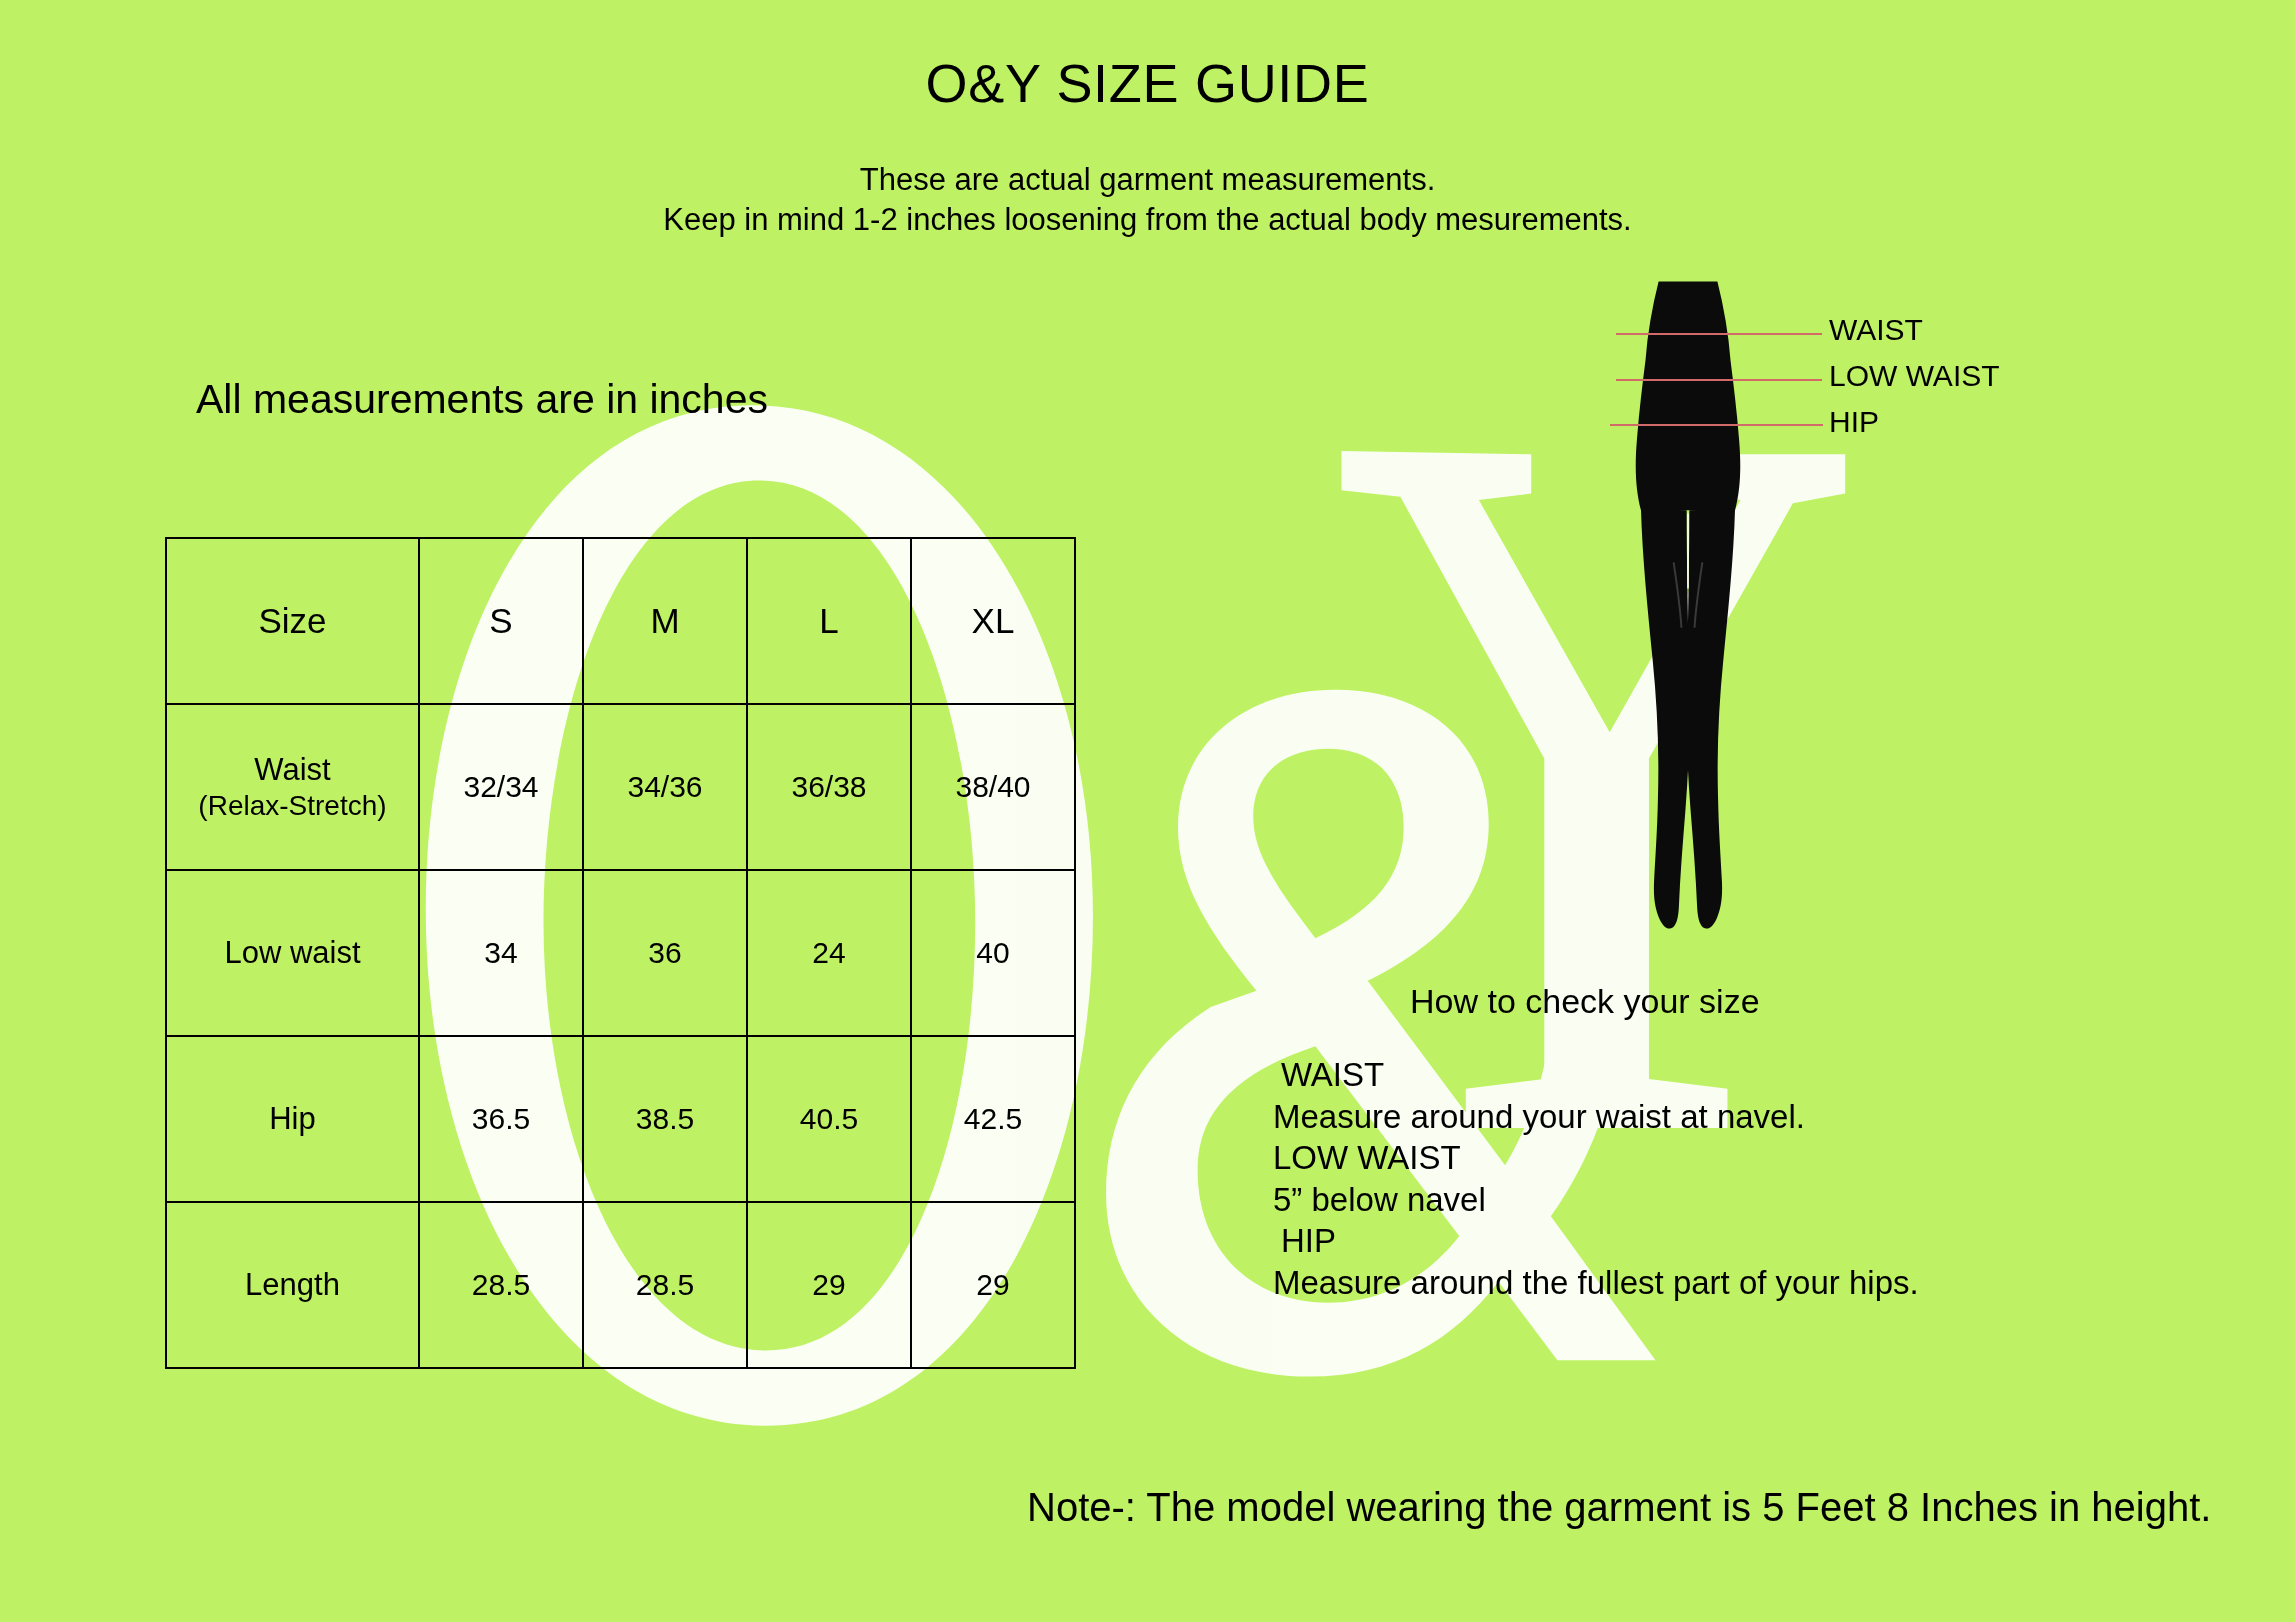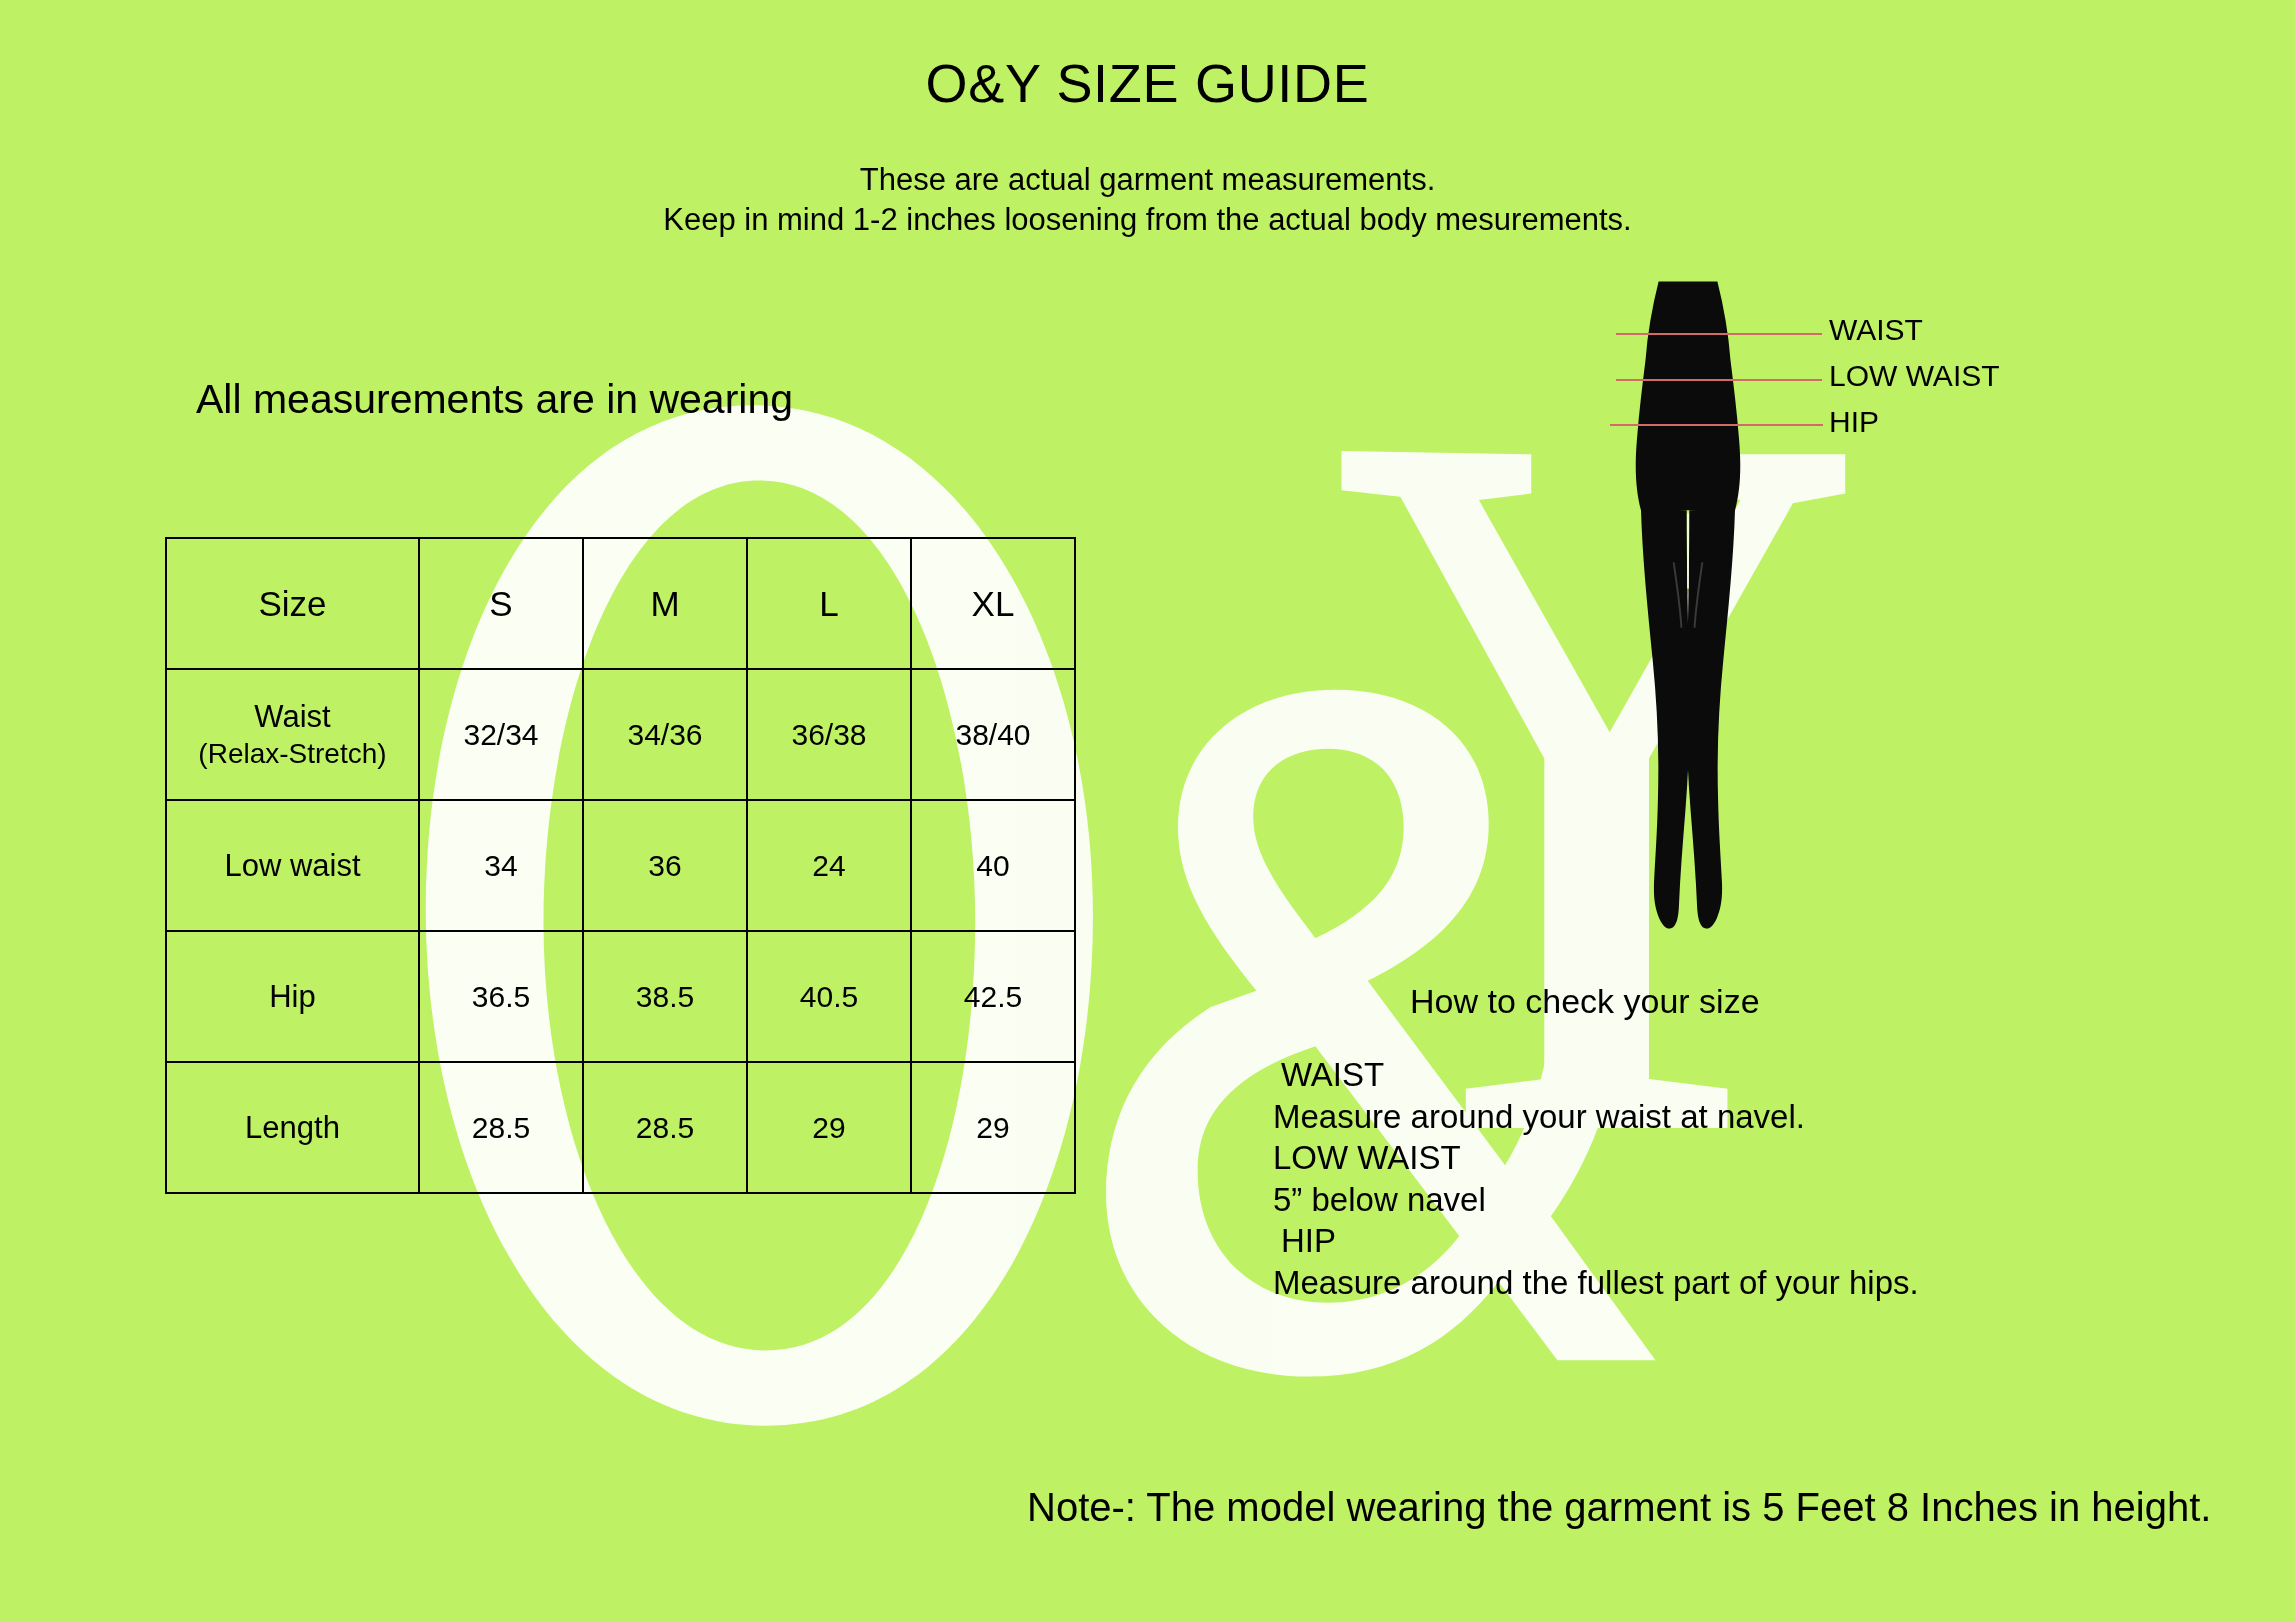--- a/index.html
+++ b/index.html
@@ -78,21 +78,21 @@
   .size-table td, .size-table th {
     border: 2px solid #000;
     text-align: center;
     vertical-align: middle;
     font-weight: 400;
     color: #000;
     background: transparent;
   }
   .size-table .col-label { width: 249px; }
   .size-table .col-val { width: 160px; }
-  .size-table tr { height: 131px; }
+  .size-table tr { height: 166px; }
   .size-table .hdr-cell { font-size: 35px; }
   .size-table .row-label { font-size: 31px; }
   .size-table .row-label .sub {
     display: block;
     font-size: 28px;
     margin-top: 2.6px;
   }
   .size-table .val { font-size: 30px; }
 
   
@@ -186,21 +186,21 @@
     </svg>
   </div>
 
   <div class="title">O&amp;Y SIZE GUIDE</div>
 
   <div class="subtitle">
     <div>These are actual garment measurements.</div>
     <div>Keep in mind 1-2 inches loosening from the actual body mesurements.</div>
   </div>
 
-  <div class="measure-note">All measurements are in wearing</div>
+  <div class="measure-note">All measurements are in inches</div>
 
   <table class="size-table">
     <tbody>
       <tr>
         <td class="col-label hdr-cell">Size</td>
         <td class="col-val hdr-cell">S</td>
         <td class="col-val hdr-cell">M</td>
         <td class="col-val hdr-cell">L</td>
         <td class="col-val hdr-cell">XL</td>
       </tr>

